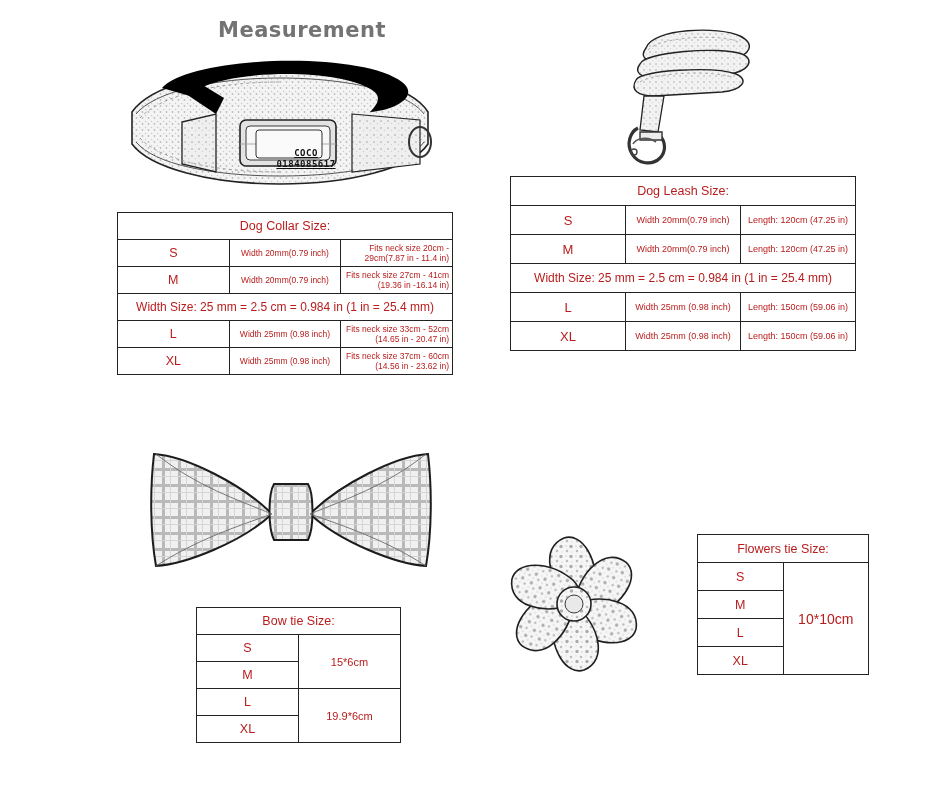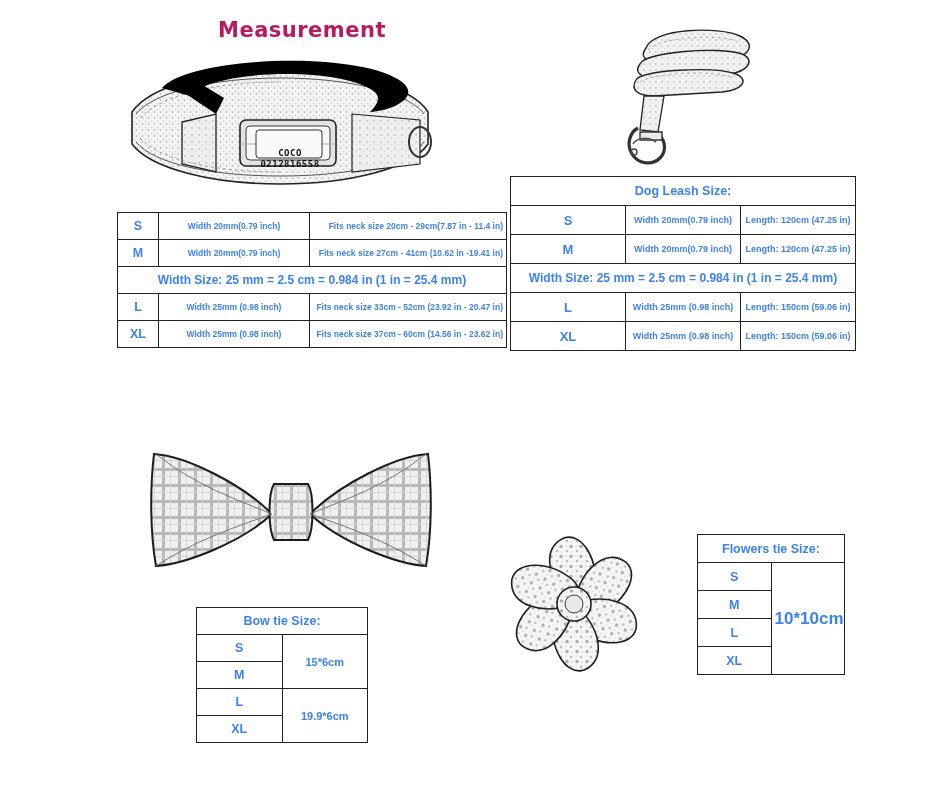--- a/index.html
+++ b/index.html
@@ -18,35 +18,35 @@
   .abs { position: absolute; }
 
   
   #measurement-title {
     left: 218px;
     top: 18px;
     font-family: "DejaVu Sans", sans-serif;
     font-weight: bold;
     font-size: 21px;
     letter-spacing: 0.5px;
-    color: #be185d;
+    color: #737373;
   }
 
   
   table.size-table {
     border-collapse: collapse;
     background: #fff;
     table-layout: fixed;
   }
   table.size-table td, table.size-table th {
     border: 1px solid #222;
     text-align: center;
     vertical-align: middle;
-    font-weight: bold;
-    color: #3b82f6;
+    font-weight: normal;
+    color: #b91c1c;
     padding: 2px 3px;
   }
   .tbl-title {
     font-size: 12.5px;
     padding: 5px 2px !important;
   }
   .sz {
     font-size: 12.5px;
     width: 34px;
   }
@@ -77,34 +77,34 @@
   }
   #leash-table td.l1 { width: 40px; }
   #leash-table td.l2 { width: 116px; }
   #leash-table td.l3 { width: 188px; }
   #leash-table tr { height: 29px; }
 
   
   #bow-table {
     left: 196px;
     top: 607px;
-    width: 172px;
+    width: 205px;
   }
   #bow-table td.b1 { width: 46px; }
   #bow-table td.b2 { width: 124px; font-size: 11px; }
   #bow-table tr { height: 27px; }
 
   
   #flower-table {
     left: 697px;
     top: 534px;
-    width: 148px;
+    width: 172px;
   }
   #flower-table td.f1 { width: 40px; }
-  #flower-table td.f2 { width: 106px; font-size: 17px; }
+  #flower-table td.f2 { width: 106px; font-size: 14px; }
   #flower-table tr { height: 28px; }
 
   
   .art { pointer-events: none; }
 
   
   #collar-art { left: 120px; top: 48px; }
   #leash-art { left: 600px; top: 20px; }
   #bow-art { left: 146px; top: 436px; }
   #flower-art { left: 484px; top: 512px; }
@@ -162,23 +162,23 @@
     <ellipse cx="300" cy="94" rx="11" ry="15" fill="none" stroke="#333" stroke-width="2"></ellipse>
 
     <path d="M20 70 C 40 48, 94 34, 160 34" fill="none" stroke="#888" stroke-width="0.8" stroke-dasharray="3 3"></path>
     <path d="M20 90 C 40 112, 94 124, 160 124" fill="none" stroke="#888" stroke-width="0.8" stroke-dasharray="3 3"></path>
 
     <path d="M42 40 C 70 8, 240 2, 282 34 C 300 48, 276 62, 250 64
              C 258 56, 262 48, 252 42 C 216 18, 90 22, 70 48" fill="#000"></path>
 
     <path d="M96 66 L 60 42 L 74 40 L 68 28 L 104 50 Z" fill="#000"></path>
   </svg>
-  <div class="engrave" id="engrave-block" style="left:140px; top:100px; width:60px;">
+  <div class="engrave" id="engrave-block" style="left:156px; top:100px; width:60px;text-decoration:underline;">
     <div>COCO</div>
-    <div>0212816558</div>
+    <div>0184085617</div>
   </div>
 </div>
 
 <div class="abs art" id="leash-art">
   <svg width="180" height="160" viewBox="0 0 180 160" xmlns="http://www.w3.org/2000/svg">
     <defs>
       <pattern id="fabric3" width="6" height="6" patternUnits="userSpaceOnUse">
         <rect width="6" height="6" fill="#f2f2f2"></rect>
         <circle cx="2" cy="2" r="0.9" fill="#c4c4c4"></circle>
         <circle cx="4.6" cy="4.6" r="0.6" fill="#d2d2d2"></circle>
@@ -261,36 +261,39 @@
         </g>
       <circle cx="0" cy="0" r="17" fill="url(#floral)" stroke="#1f1f1f" stroke-width="1.6"></circle>
       <circle cx="0" cy="0" r="9" fill="#e9e9e9" stroke="#3a3a3a" stroke-width="1"></circle>
     </g>
   </svg>
 </div>
 
 <table class="abs size-table" id="collar-table">
   <tbody>
     <tr>
+      <td class="tbl-title" colspan="3">Dog Collar Size:</td>
+    </tr>
+    <tr>
       <td class="sz">S</td>
       <td class="c1 cellsm">Width 20mm(0.79 inch)</td>
       <td class="c2 cellsm">Fits neck size 20cm - 29cm(7.87 in - 11.4 in)</td>
     </tr>
     <tr>
       <td class="sz">M</td>
       <td class="c1 cellsm">Width 20mm(0.79 inch)</td>
-      <td class="c2 cellsm">Fits neck size 27cm - 41cm (10.62 in -19.41 in)</td>
+      <td class="c2 cellsm">Fits neck size 27cm - 41cm (19.36 in -16.14 in)</td>
     </tr>
     <tr>
       <td class="note" colspan="3">Width Size: 25 mm = 2.5 cm = 0.984 in (1 in = 25.4 mm)</td>
     </tr>
     <tr>
       <td class="sz">L</td>
       <td class="c1 cellsm">Width 25mm (0.98 inch)</td>
-      <td class="c2 cellsm">Fits neck size 33cm - 52cm (23.92 in - 20.47 in)</td>
+      <td class="c2 cellsm">Fits neck size 33cm - 52cm (14.65 in - 20.47 in)</td>
     </tr>
     <tr>
       <td class="sz">XL</td>
       <td class="c1 cellsm">Width 25mm (0.98 inch)</td>
       <td class="c2 cellsm">Fits neck size 37cm - 60cm (14.56 in - 23.62 in)</td>
     </tr>
   </tbody>
 </table>
 
 <table class="abs size-table" id="leash-table">

